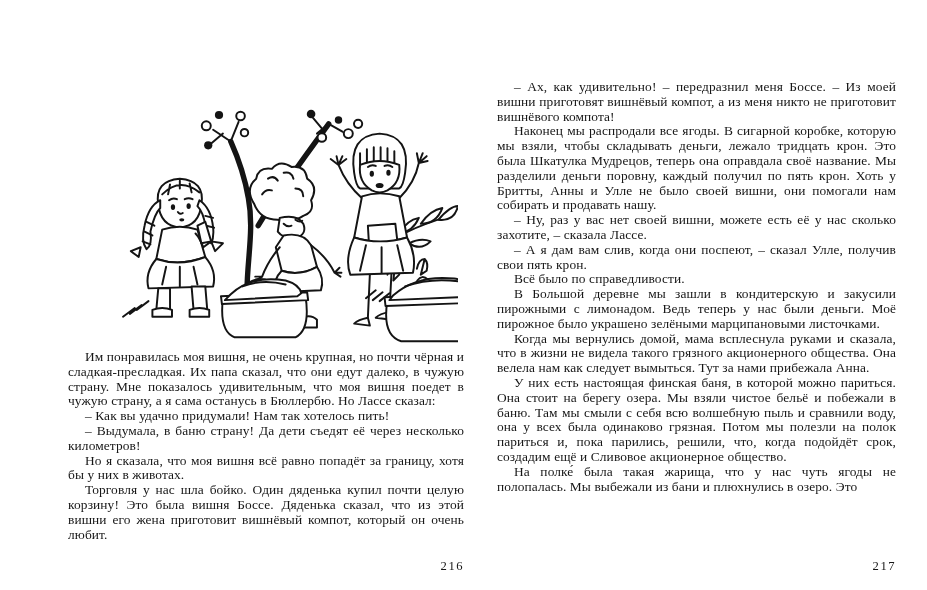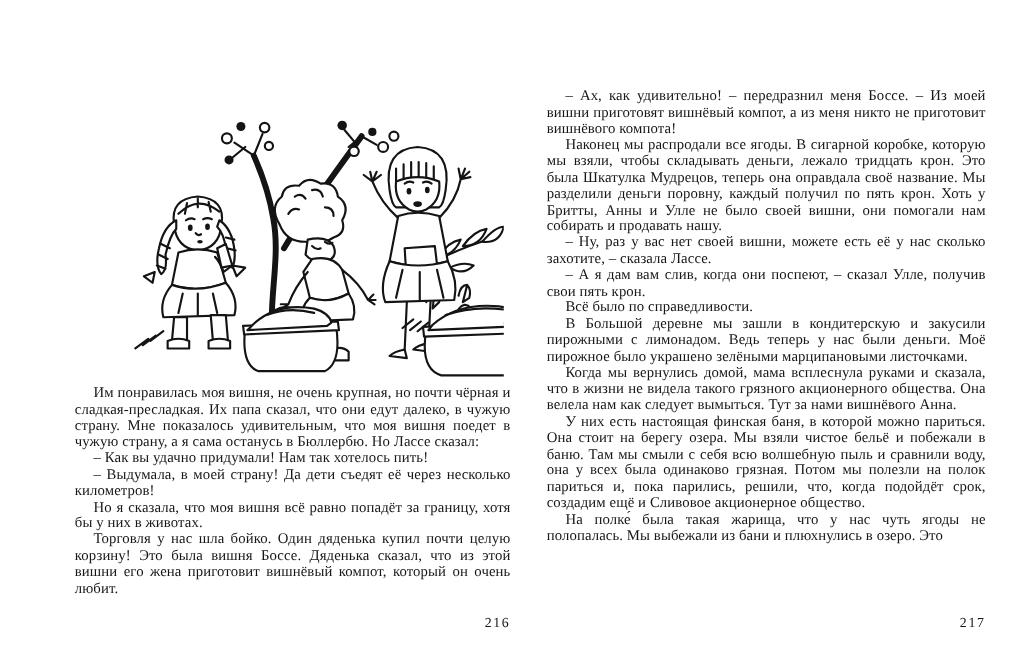--- a/index.html
+++ b/index.html
@@ -176,37 +176,37 @@
           <path class="ink-fill-w" d="M315 223 L425 218 L426 228 L316 232 Z"></path>
           <path class="ink-fill-w" d="M324 221 Q348 200 386 204 Q412 208 418 218 L414 222 L320 226 Z"></path>
           <path class="ink" d="M336 212 Q364 202 398 208" stroke-width="1.5"></path>
         </g>
       </svg>
     </div>
 
     <div class="page-text">
       <p>Им понравилась моя вишня, не очень крупная, но почти чёрная и сладкая-пресладкая. Их папа сказал, что они едут далеко, в чужую страну. Мне показалось удивительным, что моя вишня поедет в чужую страну, а я сама останусь в Бюллербю. Но Лассе сказал:</p>
       <p>– Как вы удачно придумали! Нам так хотелось пить!</p>
-      <p>– Выдумала, в моей страну! Да дети съедят её через несколько километров!</p>
+      <p>– Выдумала, в баню страну! Да дети съедят её через несколько километров!</p>
       <p>Но я сказала, что моя вишня всё равно попадёт за границу, хотя бы у них в животах.</p>
       <p>Торговля у нас шла бойко. Один дяденька купил почти целую корзину! Это была вишня Боссе. Дяденька сказал, что из этой вишни его жена приготовит вишнёвый компот, который он очень любит.</p>
     </div>
 
     <div class="pagenum">216</div>
   </div>
 
   <div class="page right">
     <div class="page-text">
       <p>– Ах, как удивительно! – передразнил меня Боссе. – Из моей вишни приготовят вишнёвый компот, а из меня никто не приготовит вишнёвого компота!</p>
       <p>Наконец мы распродали все ягоды. В сигарной коробке, которую мы взяли, чтобы складывать деньги, лежало тридцать крон. Это была Шкатулка Мудрецов, теперь она оправдала своё название. Мы разделили деньги поровну, каждый получил по пять крон. Хоть у Бритты, Анны и Улле не было своей вишни, они помогали нам собирать и продавать нашу.</p>
       <p>– Ну, раз у вас нет своей вишни, можете есть её у нас сколько захотите, – сказала Лассе.</p>
       <p>– А я дам вам слив, когда они поспеют, – сказал Улле, получив свои пять крон.</p>
       <p>Всё было по справедливости.</p>
       <p>В Большой деревне мы зашли в кондитерскую и закусили пирожными с лимонадом. Ведь теперь у нас были деньги. Моё пирожное было украшено зелёными марципановыми листочками.</p>
-      <p>Когда мы вернулись домой, мама всплеснула руками и сказала, что в жизни не видела такого грязного акционерного общества. Она велела нам как следует вымыться. Тут за нами вишнёвого Анна.</p>
+      <p>Когда мы вернулись домой, мама всплеснула руками и сказала, что в жизни не видела такого грязного акционерного общества. Она велела нам как следует вымыться. Тут за нами прибежала Анна.</p>
       <p>У них есть настоящая финская баня, в которой можно париться. Она стоит на берегу озера. Мы взяли чистое бельё и побежали в баню. Там мы смыли с себя всю волшебную пыль и сравнили воду, она у всех была одинаково грязная. Потом мы полезли на поло́к париться и, пока парились, решили, что, когда подойдёт срок, создадим ещё и Сливовое акционерное общество.</p>
       <p>На полке́ была такая жарища, что у нас чуть ягоды не полопалась. Мы выбежали из бани и плюхнулись в озеро. Это</p>
     </div>
 
     <div class="pagenum">217</div>
   </div>
 
 </div>
 
 </body></html>

